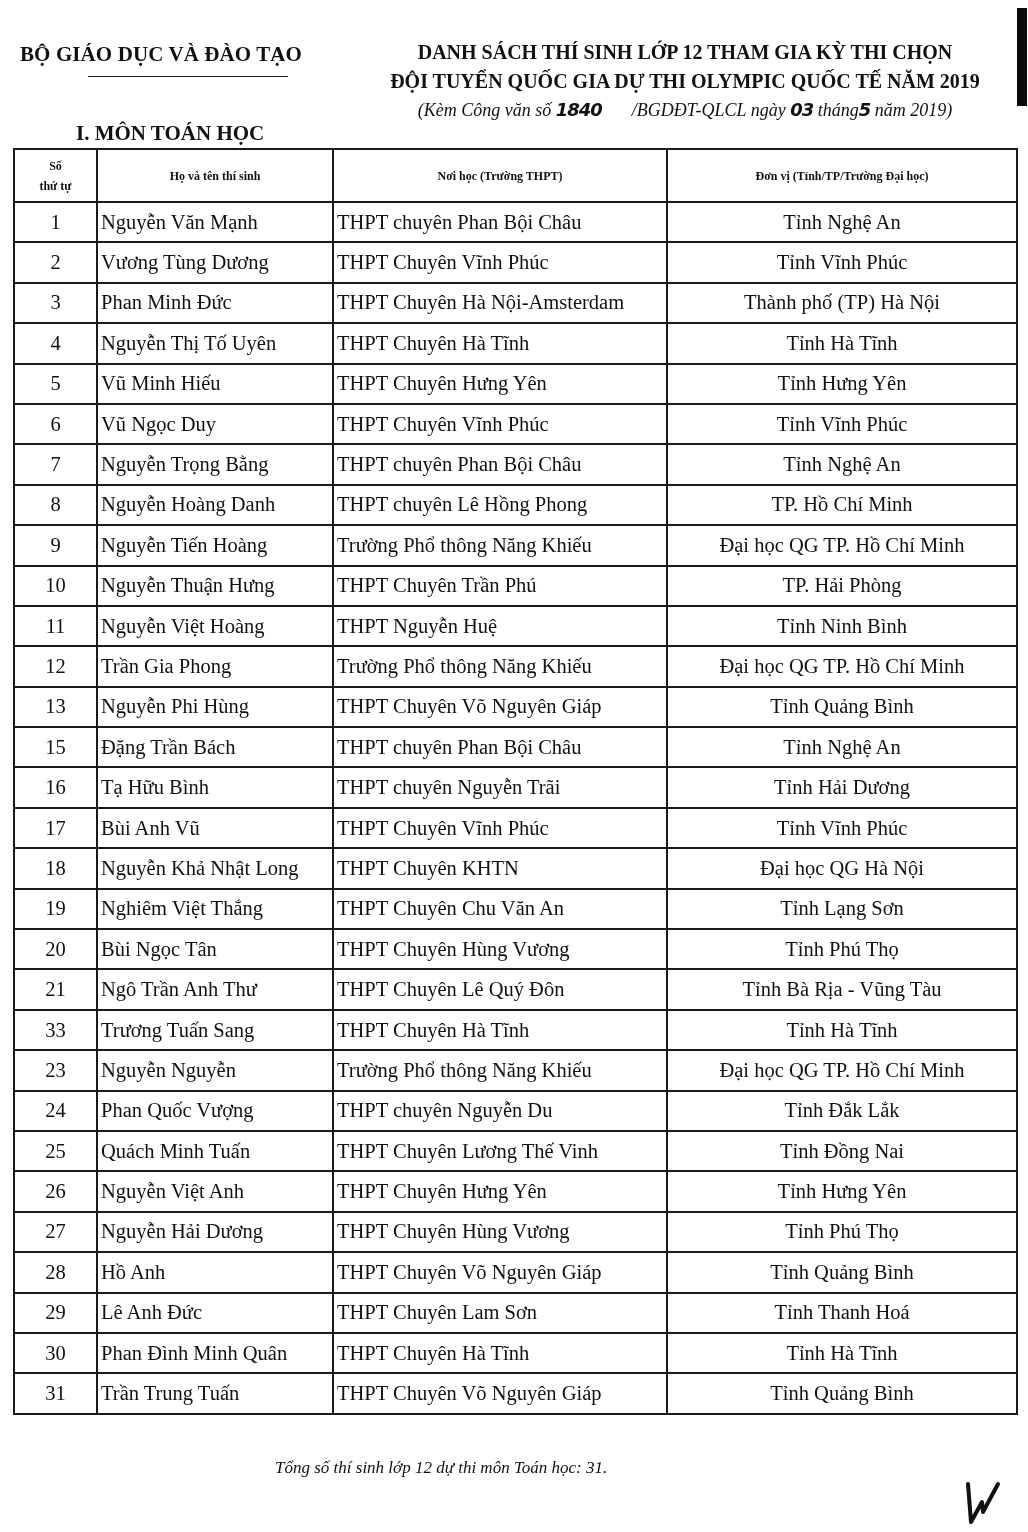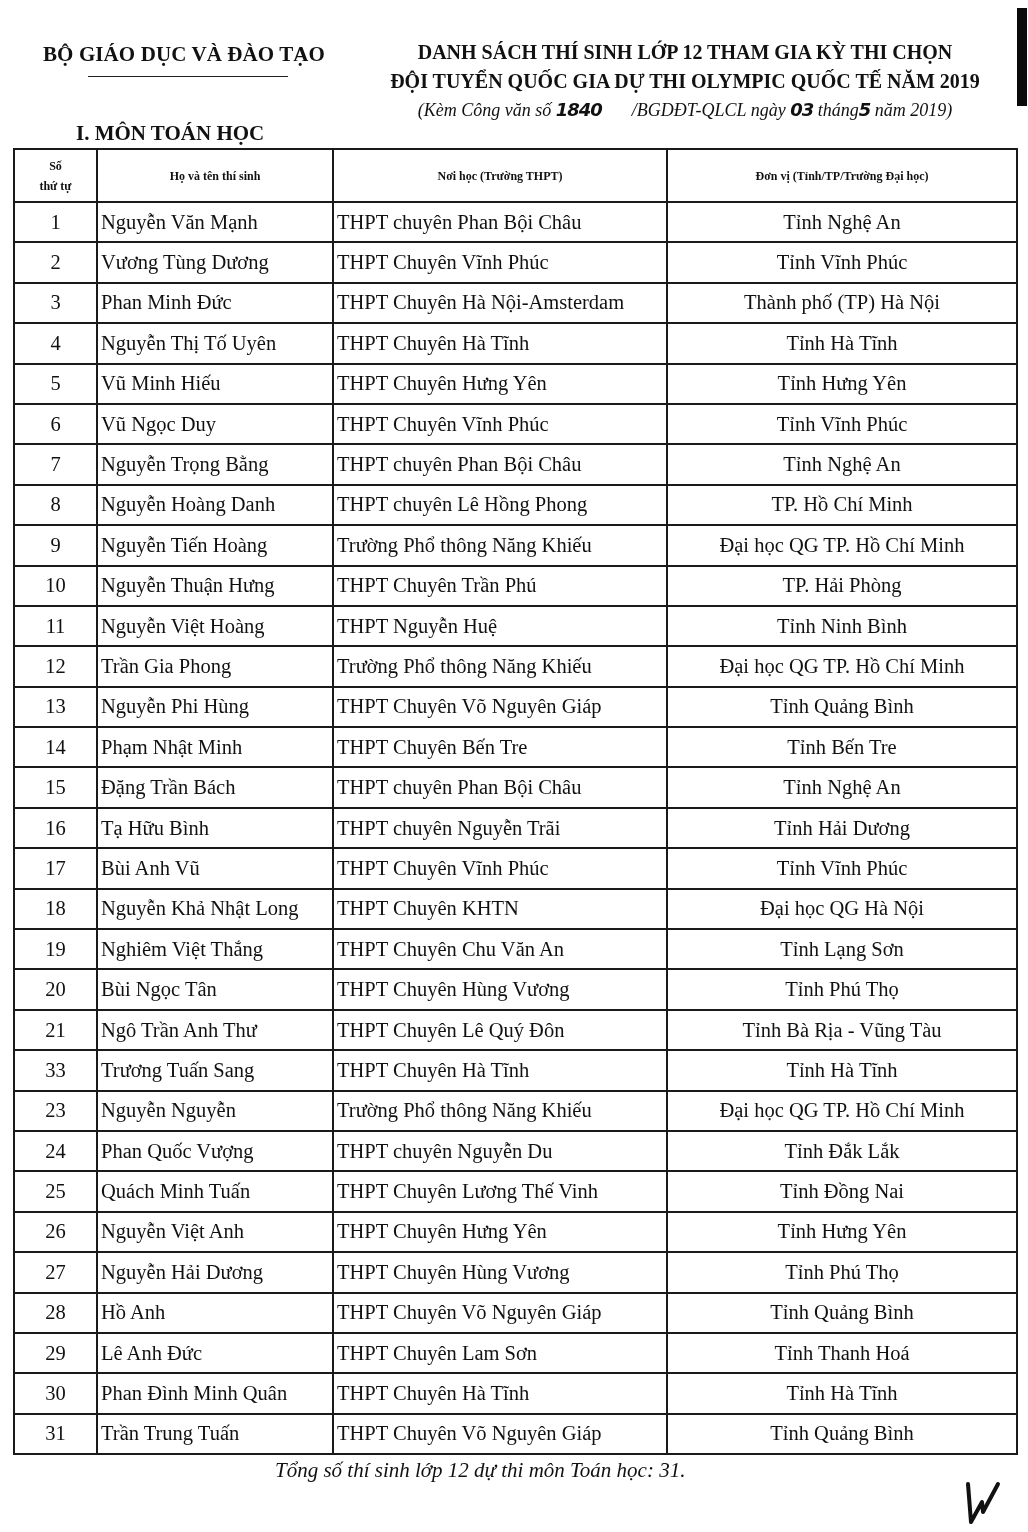--- a/index.html
+++ b/index.html
@@ -4,21 +4,21 @@
 <style>
   html, body { margin: 0; padding: 0; }
   body {
     width: 1028px; height: 1532px; position: relative; overflow: hidden;
     background: #ffffff; color: #111111;
     font-family: "Liberation Serif", "DejaVu Serif", serif;
   }
   .abs { position: absolute; }
   .org-name {
     left: 20px; top: 42px; width: 320px;
-    font-size: 21px; font-weight: bold; letter-spacing: 0.1px; white-space: nowrap; margin-left: 23px;
+    font-size: 21px; font-weight: bold; letter-spacing: 0.1px; white-space: nowrap;
   }
   .org-underline {
     left: 88px; top: 76px; width: 200px; height: 0; border-top: 1.5px solid #222;
   }
   .doc-title {
     left: 345px; top: 38px; width: 680px; text-align: center;
     font-size: 20px; font-weight: bold; line-height: 29px; white-space: nowrap;
   }
   .doc-ref {
     left: 345px; top: 99px; width: 680px; text-align: center;
@@ -45,21 +45,21 @@
   }
   table.roster th {
     height: 51px; font-weight: bold; font-size: 12px; text-align: center; line-height: 20px;
   }
   table.roster td { height: 38.4px; }
   td.c-no { text-align: center; }
   td.c-name { text-align: left; }
   td.c-school { text-align: left; }
   td.c-unit { text-align: center; }
   .total-note {
-    left: 275px; top: 1458px; font-size: 21px; font-style: italic; white-space: nowrap;
+    left: 275px; top: 1458px; font-size: 17px; font-style: italic; white-space: nowrap;
   }
   .check-mark { left: 962px; top: 1478px; width: 40px; height: 50px; }
 </style>
 </head>
 <body>
 
 <div class="abs org-name">BỘ GIÁO DỤC VÀ ĐÀO TẠO</div>
 <div class="abs org-underline"></div>
 
 <div class="abs doc-title">
@@ -170,26 +170,20 @@
         <td class="c-school">Trường Phổ thông Năng Khiếu</td>
         <td class="c-unit">Đại học QG TP. Hồ Chí Minh</td>
       </tr>
       <tr>
         <td class="c-no">13</td>
         <td class="c-name">Nguyễn Phi Hùng</td>
         <td class="c-school">THPT Chuyên Võ Nguyên Giáp</td>
         <td class="c-unit">Tỉnh Quảng Bình</td>
       </tr>
       <tr>
-        <td class="c-no">14</td>
-        <td class="c-name">Phạm Nhật Minh</td>
-        <td class="c-school">THPT Chuyên Bến Tre</td>
-        <td class="c-unit">Tỉnh Bến Tre</td>
-      </tr>
-      <tr>
         <td class="c-no">15</td>
         <td class="c-name">Đặng Trần Bách</td>
         <td class="c-school">THPT chuyên Phan Bội Châu</td>
         <td class="c-unit">Tỉnh Nghệ An</td>
       </tr>
       <tr>
         <td class="c-no">16</td>
         <td class="c-name">Tạ Hữu Bình</td>
         <td class="c-school">THPT chuyên Nguyễn Trãi</td>
         <td class="c-unit">Tỉnh Hải Dương</td>

